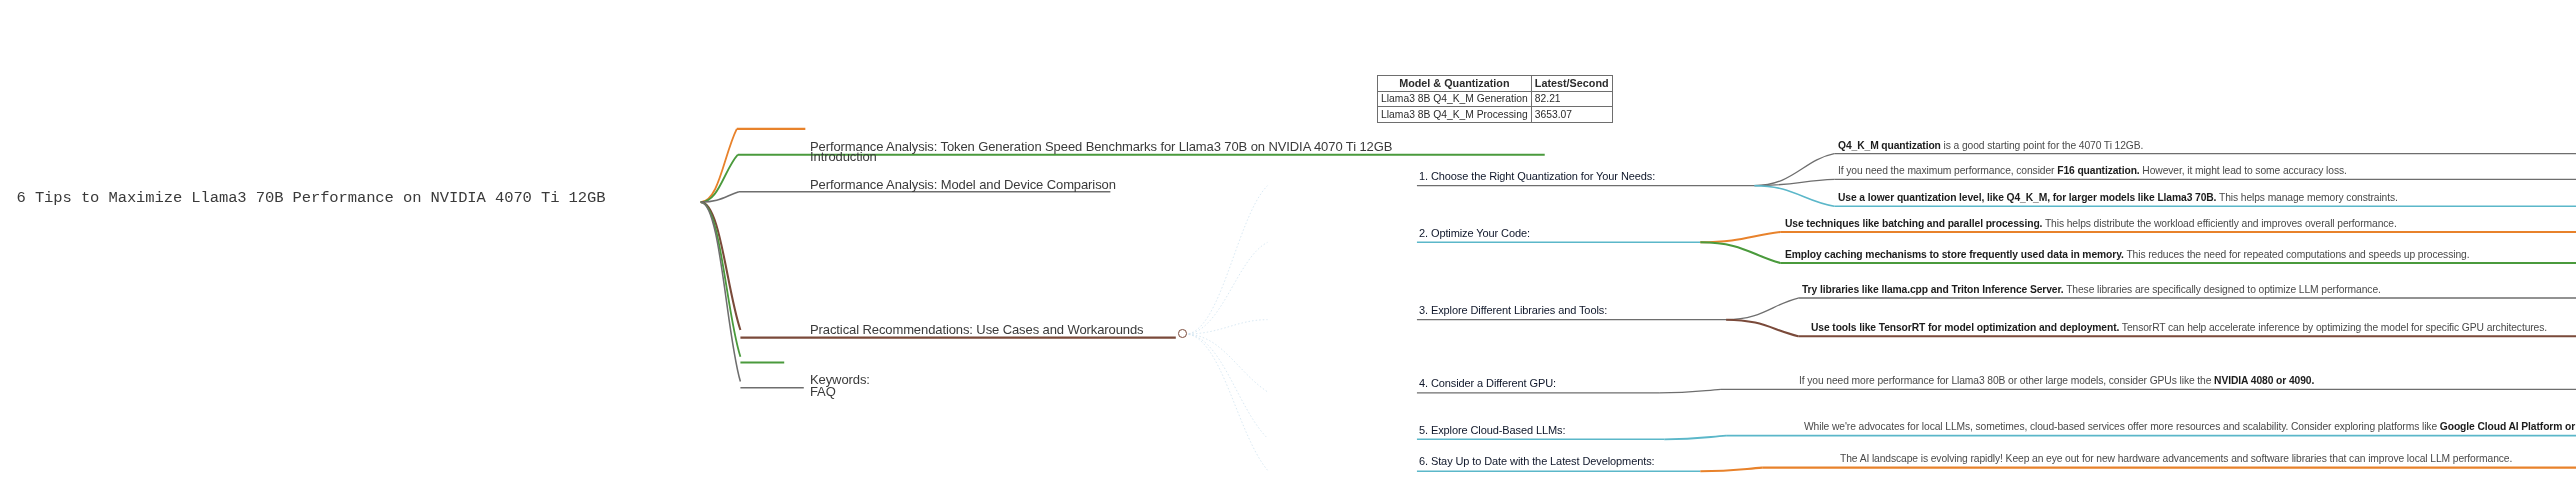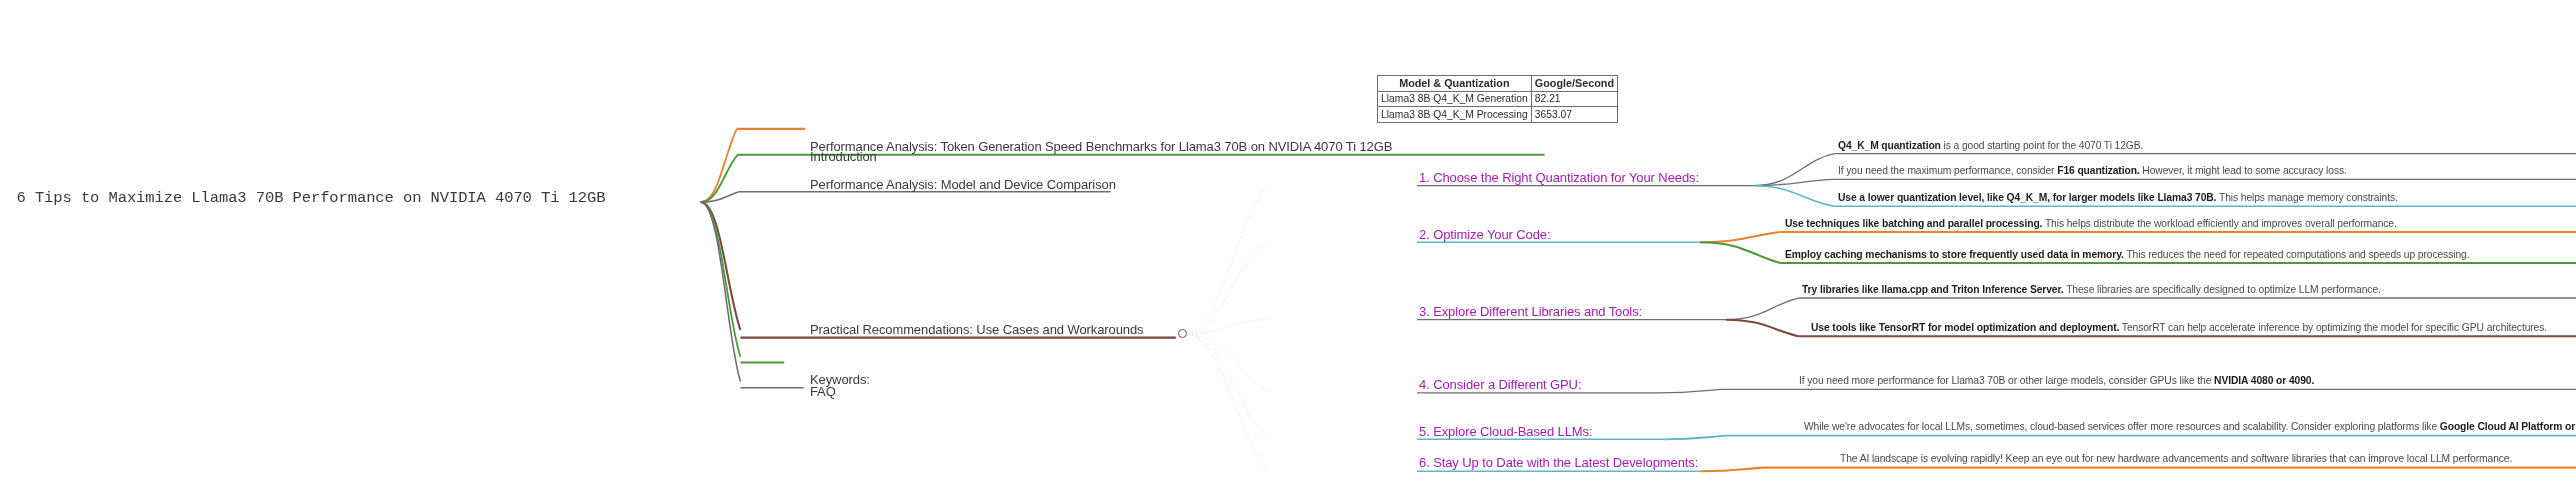--- a/index.html
+++ b/index.html
@@ -42,22 +42,22 @@
   .root-node {
     font-size: 15.5px;
     color: #3a3a3a;
     font-weight: 400;
   }
   .lvl2 {
     font-size: 13px;
     color: #3a3a3a;
   }
   .lvl3 {
-    font-size: 13px;
-    color: #a21caf;
+    font-size: 11px;
+    color: #0f172a;
   }
   .leaf {
     font-size: 10.3px;
     color: #4a4a4a;
   }
   .leaf b, .lvl3 b, .leaf strong {
     font-weight: bold;
     color: #1c1c1c;
   }
   .tbl {
@@ -181,21 +181,21 @@
   </div>
 
   <div class="node lvl2" style="left:809px; top:373px;">
     <span class="txt">Keywords:</span>
   </div>
 
   <table class="tbl" style="left:1377px; top:75px;">
     <thead>
       <tr>
         <th>Model &amp; Quantization</th>
-        <th>Google/Second</th>
+        <th>Latest/Second</th>
       </tr>
     </thead>
     <tbody>
       <tr>
         <td>Llama3 8B Q4_K_M Generation</td>
         <td class="num">82.21</td>
       </tr>
       <tr>
         <td>Llama3 8B Q4_K_M Processing</td>
         <td class="num">3653.07</td>
@@ -225,20 +225,20 @@
   <div class="node leaf" style="left:1837px; top:140px;"><span class="txt"><b>Q4_K_M quantization</b><span> is a good starting point for the 4070 Ti 12GB.</span></span></div>
   <div class="node leaf" style="left:1837px; top:165px;"><span class="txt"><span>If you need the maximum performance, consider </span><b>F16 quantization.</b><span> However, it might lead to some accuracy loss.</span></span></div>
   <div class="node leaf" style="left:1837px; top:192px;"><span class="txt"><b>Use a lower quantization level, like Q4_K_M, for larger models like Llama3 70B.</b><span> This helps manage memory constraints.</span></span></div>
 
   <div class="node leaf" style="left:1784px; top:218px;"><span class="txt"><b>Use techniques like batching and parallel processing.</b><span> This helps distribute the workload efficiently and improves overall performance.</span></span></div>
   <div class="node leaf" style="left:1784px; top:249px;"><span class="txt"><b>Employ caching mechanisms to store frequently used data in memory.</b><span> This reduces the need for repeated computations and speeds up processing.</span></span></div>
 
   <div class="node leaf" style="left:1801px; top:284px;"><span class="txt"><b>Try libraries like llama.cpp and Triton Inference Server.</b><span> These libraries are specifically designed to optimize LLM performance.</span></span></div>
   <div class="node leaf" style="left:1801px; top:322px;margin-left:9px;"><span class="txt"><b>Use tools like TensorRT for model optimization and deployment.</b><span> TensorRT can help accelerate inference by optimizing the model for specific GPU architectures.</span></span></div>
 
-  <div class="node leaf" style="left:1798px; top:375px;"><span class="txt"><span>If you need more performance for Llama3 70B or other large models, consider GPUs like the </span><b>NVIDIA 4080 or 4090.</b></span></div>
+  <div class="node leaf" style="left:1798px; top:375px;"><span class="txt"><span>If you need more performance for Llama3 80B or other large models, consider GPUs like the </span><b>NVIDIA 4080 or 4090.</b></span></div>
 
   <div class="node leaf" style="left:1803px; top:421px;"><span class="txt"><span>While we're advocates for local LLMs, sometimes, cloud-based services offer more resources and scalability. Consider exploring platforms like </span><b>Google Cloud AI Platform or Amazon SageMaker</b></span></div>
 
   <div class="node leaf" style="left:1839px; top:453px;"><span class="txt"><span>The AI landscape is evolving rapidly! Keep an eye out for new hardware advancements and software libraries that can improve local LLM performance.</span></span></div>
 
 </div>
 
 
 </body></html>

